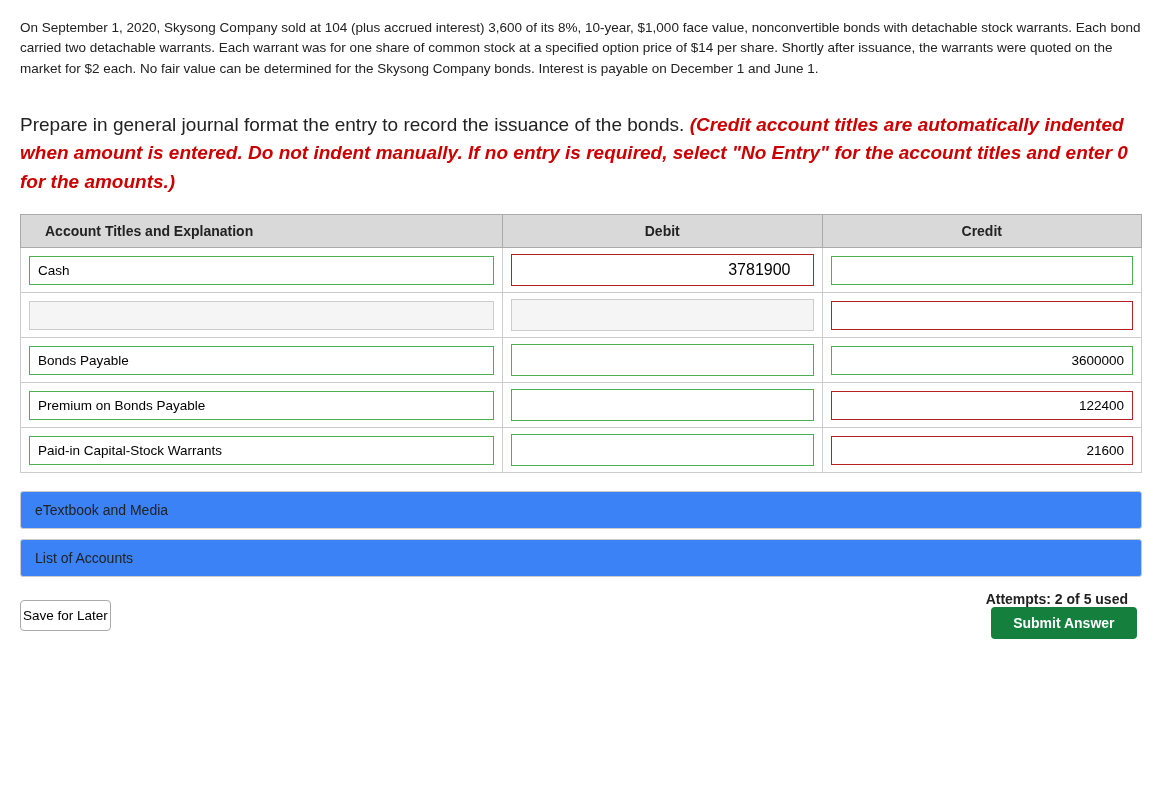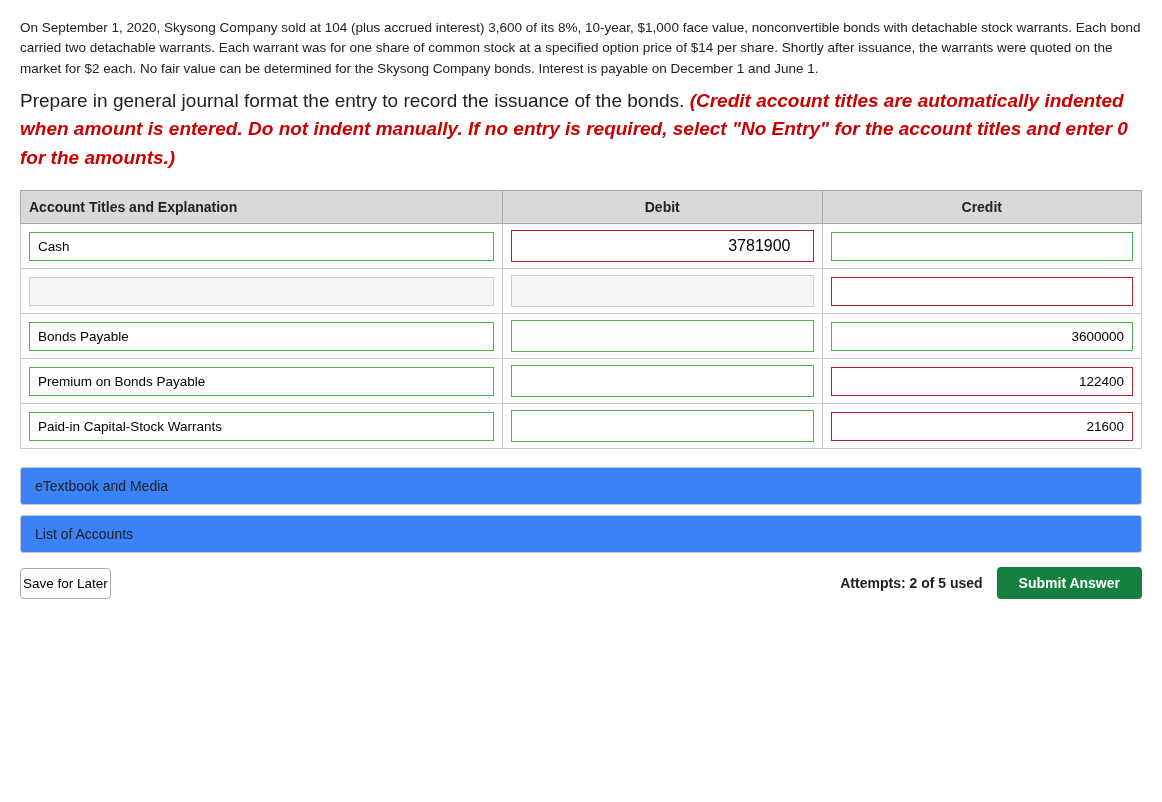--- a/index.html
+++ b/index.html
@@ -6,42 +6,42 @@
     body {
       font-family: Arial, sans-serif;
       font-size: 14px;
       background: #fff;
       color: #222;
       padding: 18px 20px;
       max-width: 1162px;
     }
     .intro-text {
       line-height: 1.5;
-      margin-bottom: 8px;
+      margin-bottom: 32px;
       font-size: 13.5px;
     }
     .instruction {
       line-height: 1.5;
       margin-bottom: 18px;
       font-size: 19px;
     }
     .instruction .red-italic {
       color: #cc0000;
       font-style: italic;
       font-weight: bold;
     }
     .journal-table {
       width: 100%;
       border-collapse: collapse;
       margin-bottom: 18px;
     }
     .journal-table thead tr th {
       background: #d9d9d9;
       border: 1px solid #aaa;
-      padding: 8px 8px;
+      padding: 8px 24px;
       font-weight: bold;
       font-size: 14px;
     }
     .journal-table thead tr th:first-child {
       text-align: left;
       width: 43%;
     }
     .journal-table thead tr th:nth-child(2),
     .journal-table thead tr th:nth-child(3) {
       text-align: center;
@@ -121,20 +121,21 @@
       border: none;
       border-radius: 4px;
       padding: 8px 22px;
       font-size: 14px;
       cursor: pointer;
       font-weight: bold;
     }
     .footer-right {
       display: flex;
       align-items: center;
+      flex-direction: column;
     }
   </style>
 </head>
 <body>
 
 <p class="intro-text">On September 1, 2020, Skysong Company sold at 104 (plus accrued interest) 3,600 of its 8%, 10-year, $1,000 face value, nonconvertible bonds with detachable stock warrants. Each bond carried two detachable warrants. Each warrant was for one share of common stock at a specified option price of $14 per share. Shortly after issuance, the warrants were quoted on the market for $2 each. No fair value can be determined for the Skysong Company bonds. Interest is payable on December 1 and June 1.</p>
 
 <p class="instruction">
   <span>Prepare in general journal format the entry to record the issuance of the bonds.</span>
   <span class="red-italic">(Credit account titles are automatically indented when amount is entered. Do not indent manually. If no entry is required, select "No Entry" for the account titles and enter 0 for the amounts.)</span>

